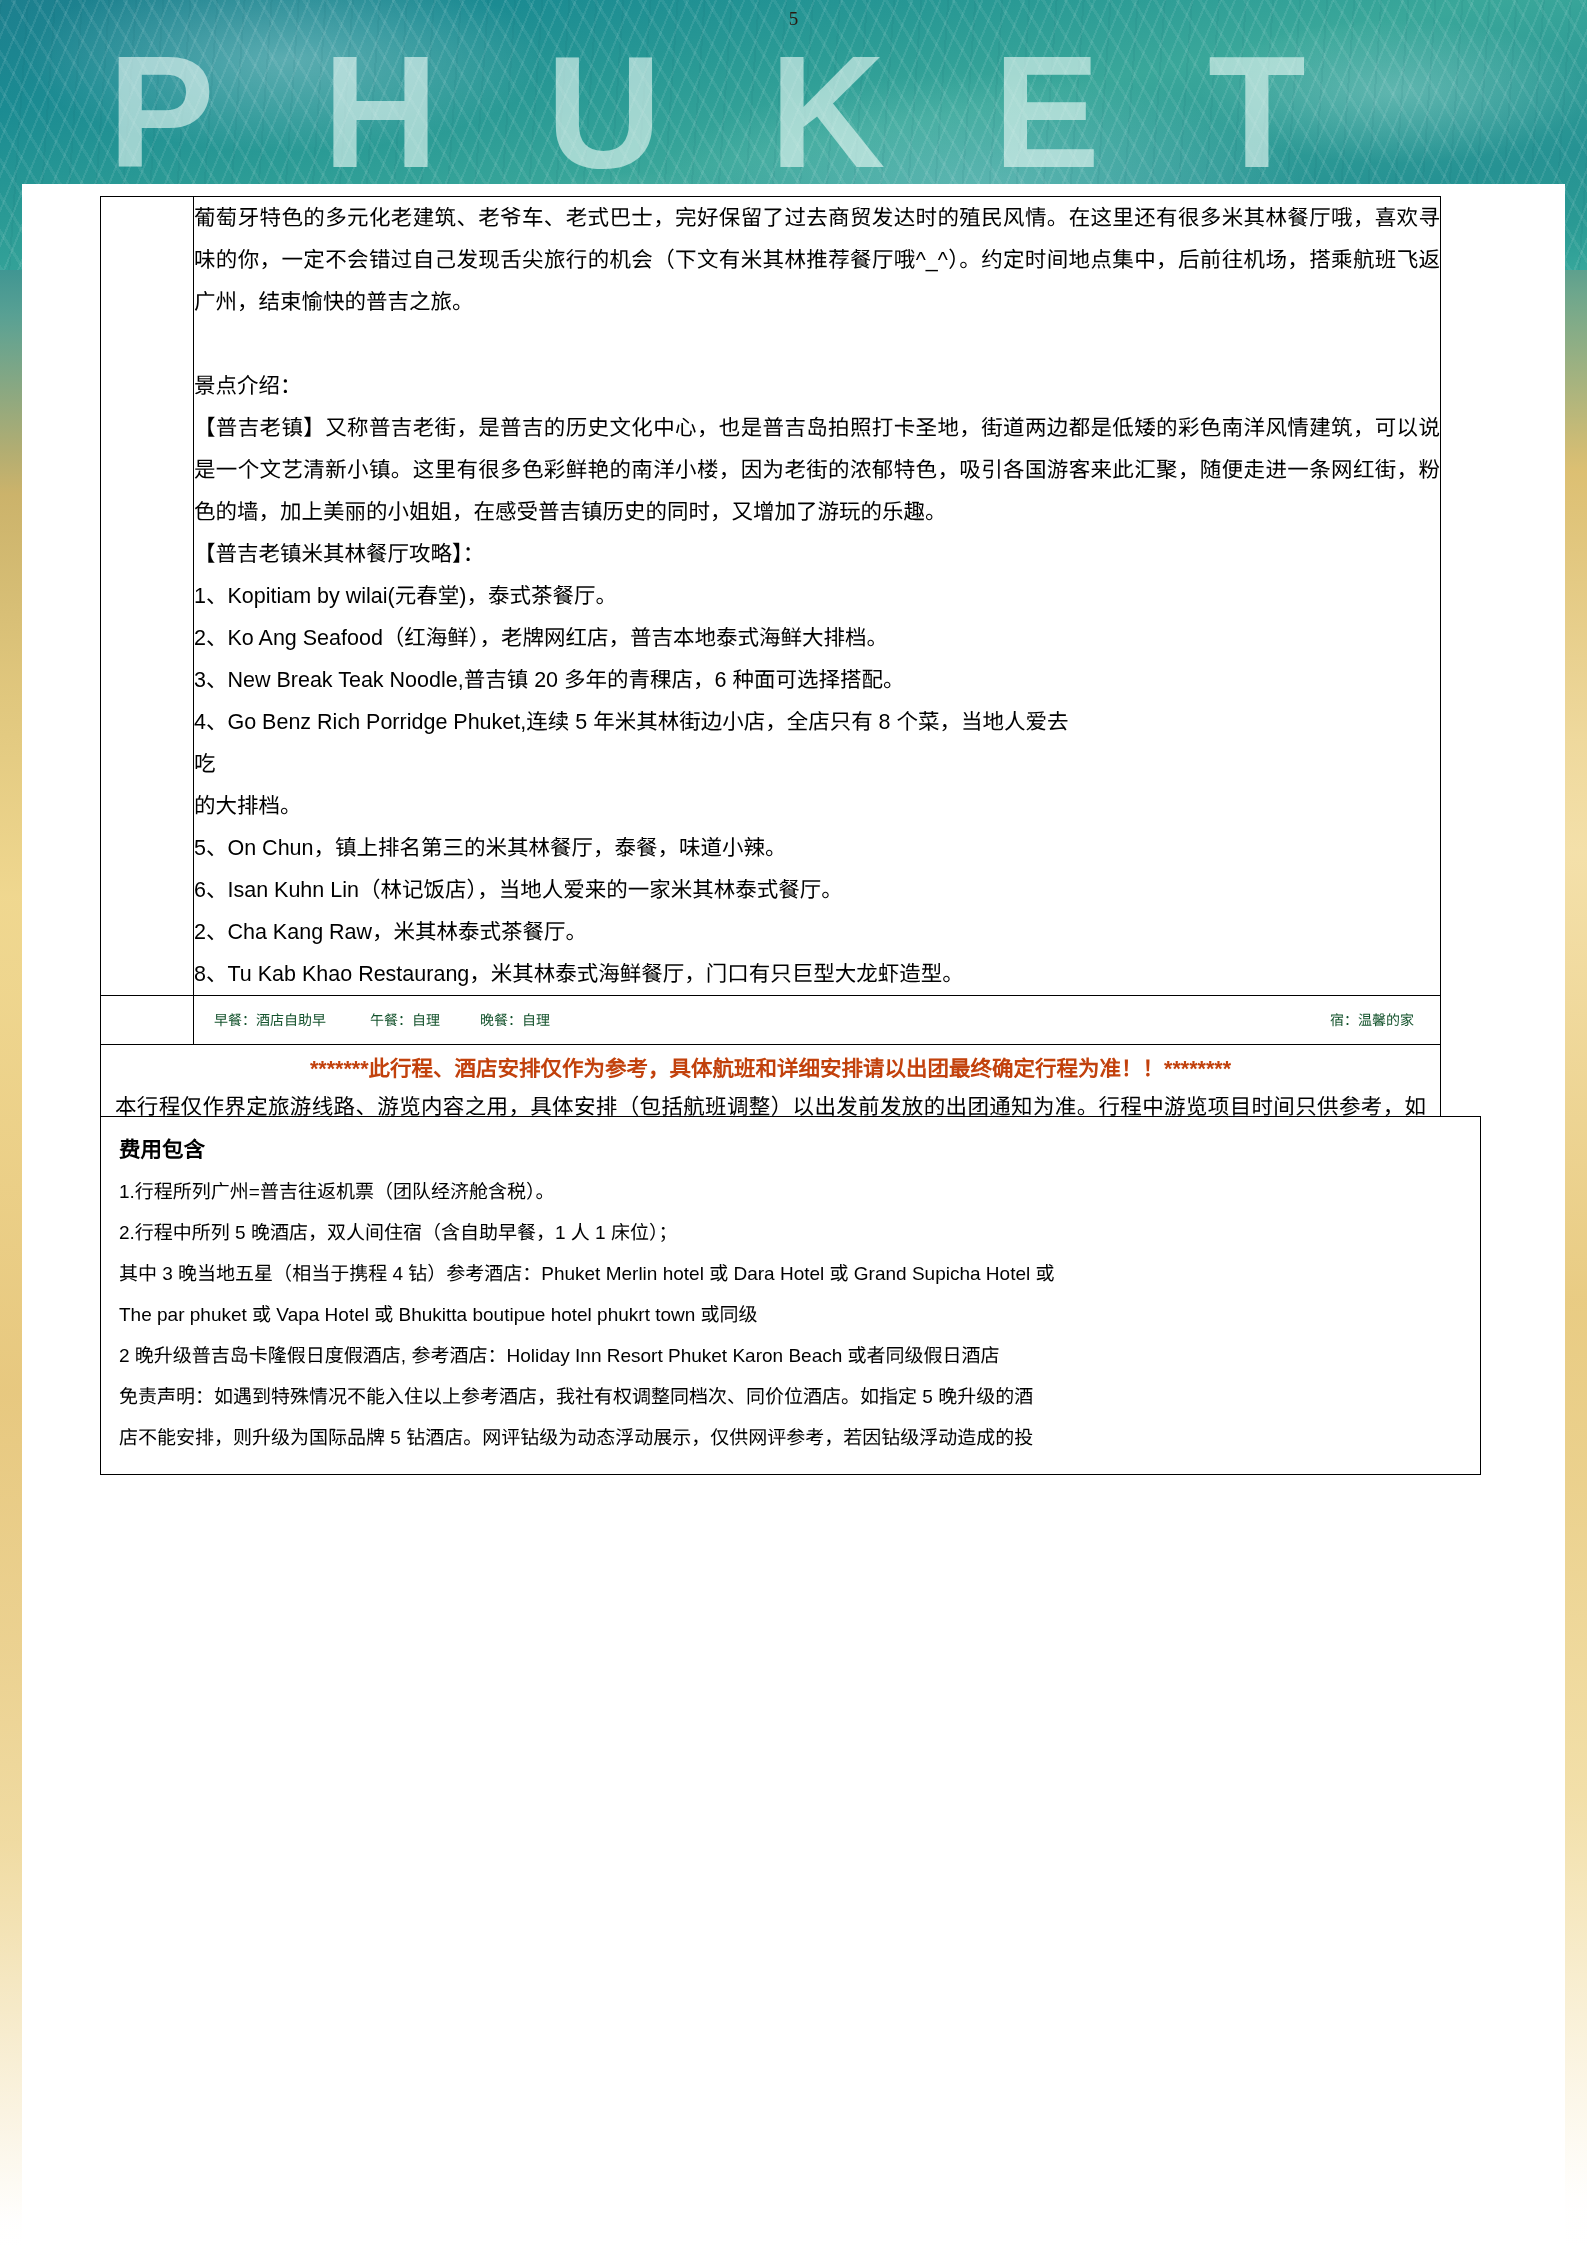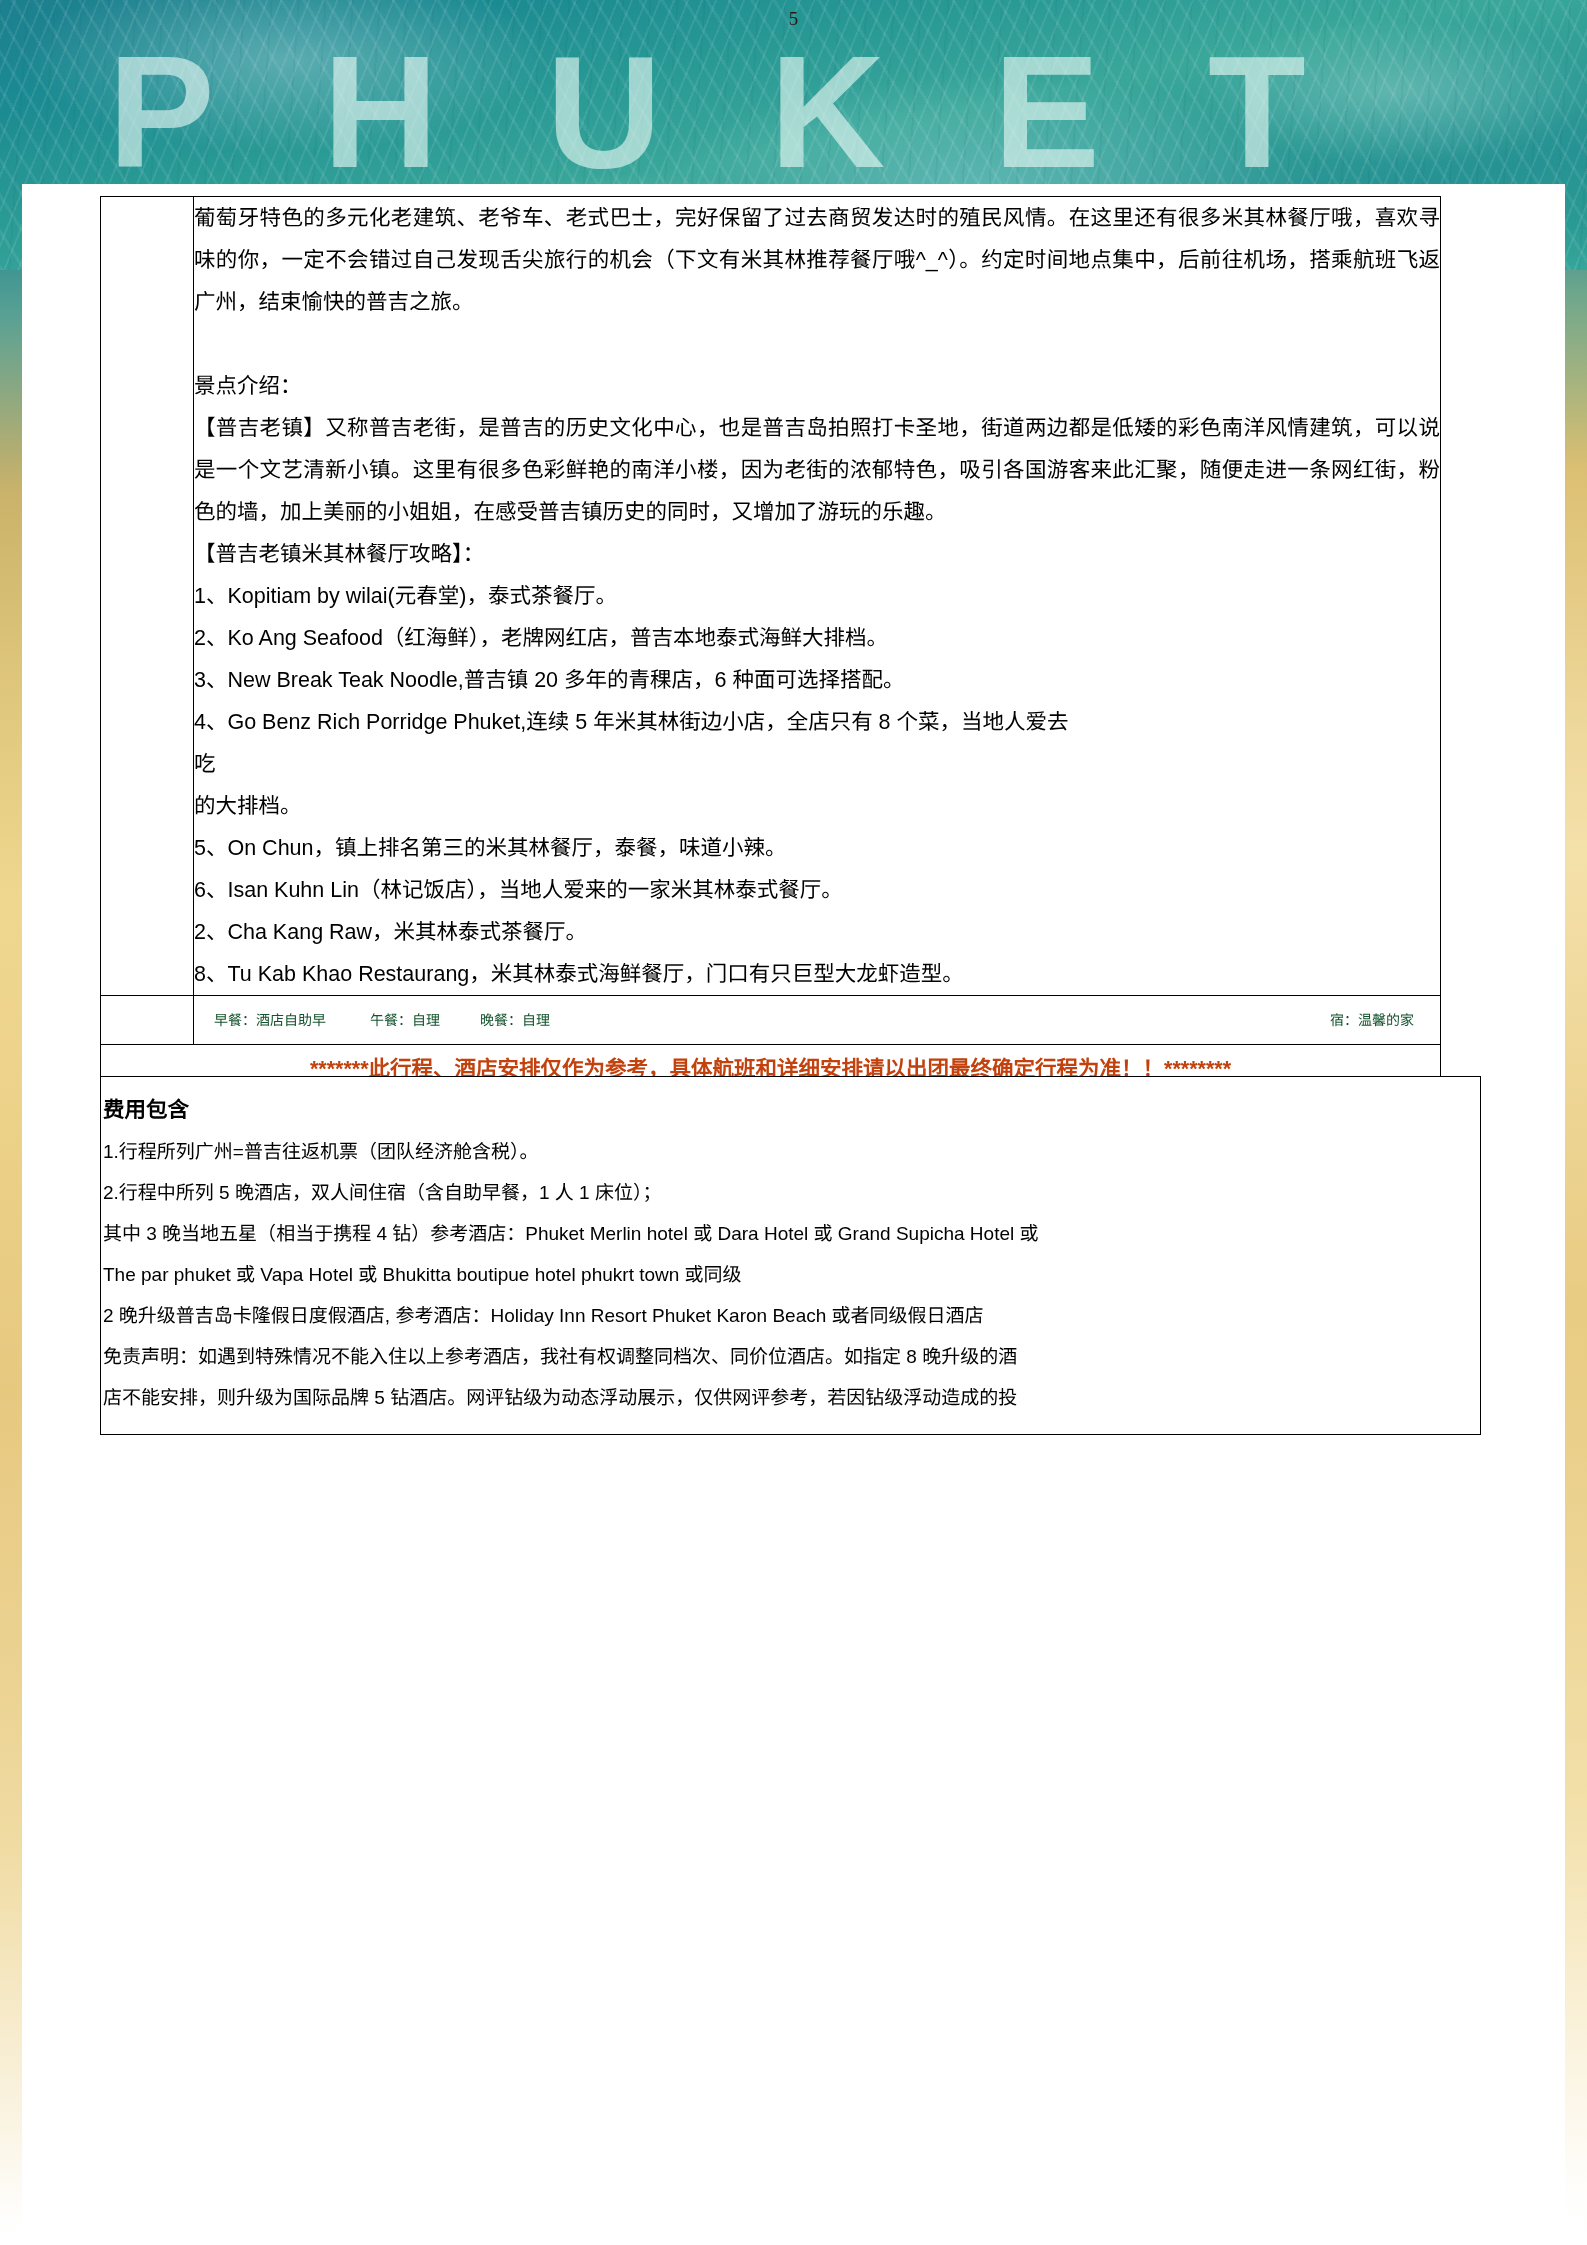--- a/index.html
+++ b/index.html
@@ -117,23 +117,23 @@
     font-size:21.5px;line-height:34px;font-weight:700;
     color:#c2410c;text-align:center;margin:0;
   }
   .note{
     font-size:21.5px;line-height:42px;color:#000;
     text-align:justify;text-justify:inter-ideograph;margin:0;
   }
 
   
   .fee-box{
-    position:absolute;left:78px;top:892px;width:1381px;
+    position:absolute;left:78px;top:932px;width:1381px;
     border:1px solid #000;background:#fff;
-    padding:14px 18px 16px 2px;box-sizing:border-box;
+    padding:14px 18px 16px 18px;box-sizing:border-box;
   }
   .fee-title{
     font-size:21.5px;line-height:38px;font-weight:700;color:#000;margin:0 0 2px 0;
   }
   .fee-line{
     font-size:19px;line-height:41px;color:#000;margin:0;
     text-align:justify;text-justify:inter-ideograph;
   }
 </style>
 </head>
@@ -200,17 +200,17 @@
   </tbody>
     </table>
 
   <div class="fee-box">
     <p class="fee-title">费用包含</p>
     <p class="fee-line">1.行程所列广州=普吉往返机票（团队经济舱含税）。</p>
     <p class="fee-line">2.行程中所列 5 晚酒店，双人间住宿（含自助早餐，1 人 1 床位）；</p>
     <p class="fee-line">其中 3 晚当地五星（相当于携程 4 钻）参考酒店：Phuket Merlin hotel 或 Dara Hotel 或 Grand Supicha Hotel 或</p>
     <p class="fee-line">The par phuket 或 Vapa Hotel 或 Bhukitta boutipue hotel phukrt town 或同级</p>
     <p class="fee-line">2 晚升级普吉岛卡隆假日度假酒店, 参考酒店：Holiday Inn Resort Phuket Karon Beach 或者同级假日酒店</p>
-    <p class="fee-line">免责声明：如遇到特殊情况不能入住以上参考酒店，我社有权调整同档次、同价位酒店。如指定 8 晚升级的酒</p>
+    <p class="fee-line">免责声明：如遇到特殊情况不能入住以上参考酒店，我社有权调整同档次、同价位酒店。如指定 5 晚升级的酒</p>
     <p class="fee-line">店不能安排，则升级为国际品牌 5 钻酒店。网评钻级为动态浮动展示，仅供网评参考，若因钻级浮动造成的投</p>
   </div>
 
 </div>
 
 </body></html>

